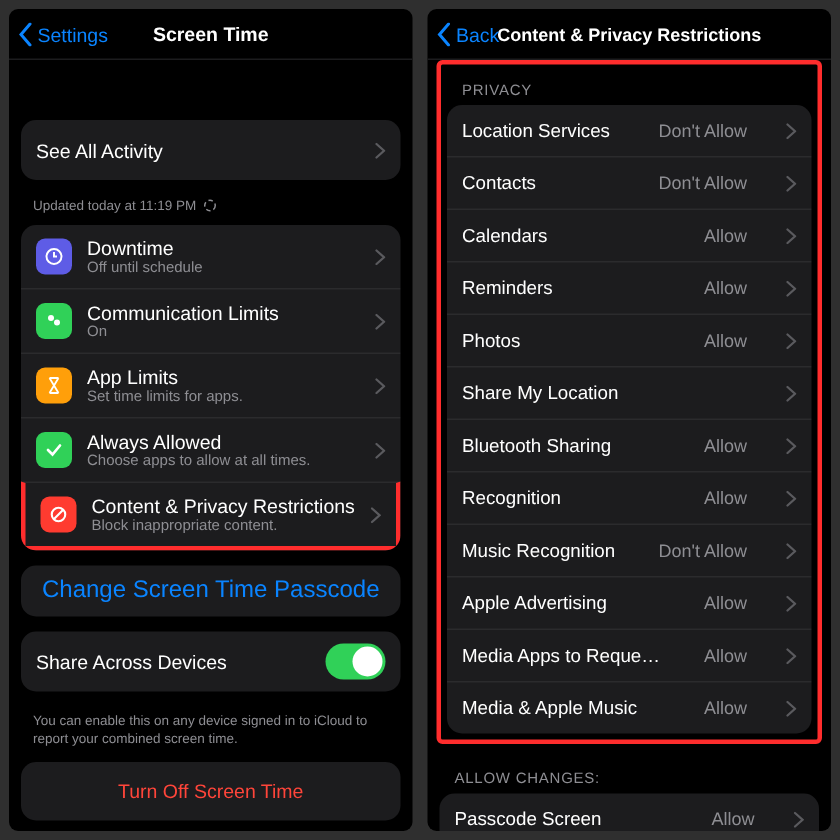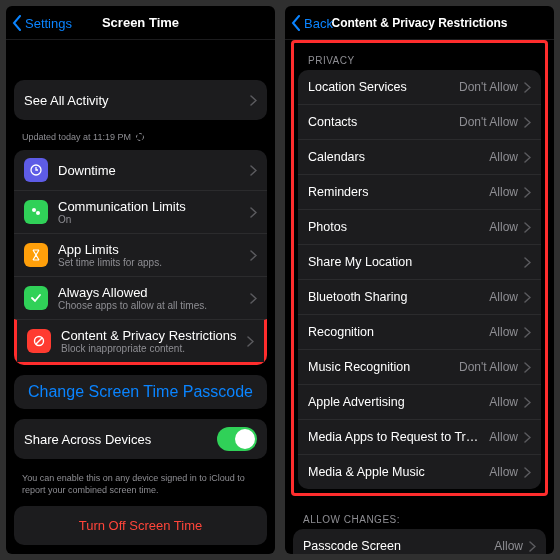--- a/index.html
+++ b/index.html
@@ -24,21 +24,21 @@
   .footer-note { color:#8e8e93; font-size:9px; padding:4px 16px 10px 16px; line-height:1.3; }
   .updated { color:#8e8e93; font-size:9px; padding:2px 16px 8px 16px; display:flex; align-items:center; gap:4px;}
   .linkbtn { color:#0a84ff; text-align:center; font-size:16px; padding:8px; }
   .destructive { color:#ff453a; text-align:center; font-size:13px; padding:12px; }
   .toggle { width:40px; height:24px; border-radius:12px; background:#30d158; position:relative; flex-shrink:0; }
   .toggle::after { content:""; position:absolute; right:2px; top:2px; width:20px; height:20px; border-radius:50%; background:#fff; }
   .section-header { color:#8e8e93; font-size:10px; letter-spacing:0.5px; padding:10px 18px 4px 18px; text-transform:uppercase; }
   .hl-red { border:3px solid #ff2d2d; border-radius:4px; }
   .hl-wrap { margin:0 6px 8px 6px; padding:2px; }
   .spinner { width:10px; height:10px; display:inline-block; }
-  .row.simple { padding:10px 10px; min-height:34px; }
+  .row.simple { padding:10px 10px; min-height:34px;gap:20px; }
   .row.simple .row-title { font-size:12.5px; }
 </style>
 </head>
 <body>
 
 <div class="phone">
   <div class="navbar">
     <div class="nav-back">
       <svg viewBox="0 0 10 16">
           <path d="M8 1 L2 8 L8 15" stroke="#0a84ff" stroke-width="2" fill="none" stroke-linecap="round"></path>
@@ -72,20 +72,21 @@
     <div class="group">
       <div class="row">
         <div class="row-icon" style="background:#5e5ce6">
             <svg width="14" height="14" viewBox="0 0 14 14">
               <circle cx="7" cy="7" r="5" fill="none" stroke="#fff" stroke-width="1.3"></circle>
               <path d="M7 4 V7 H9" stroke="#fff" stroke-width="1.3" fill="none"></path>
             </svg>
           </div>
         <div class="row-txt">
             <div class="row-title">Downtime</div>
+            <div class="row-sub">Off until schedule</div>
           </div>
         <span class="chev">
             <svg viewBox="0 0 7 11">
               <path d="M1 1 L6 5.5 L1 10" stroke="#5a5a5e" stroke-width="1.5" fill="none" stroke-linecap="round"></path>
             </svg>
           </span>
       </div>
       <div class="row">
         <div class="row-icon" style="background:#30d158">
             <svg width="14" height="14" viewBox="0 0 14 14">

